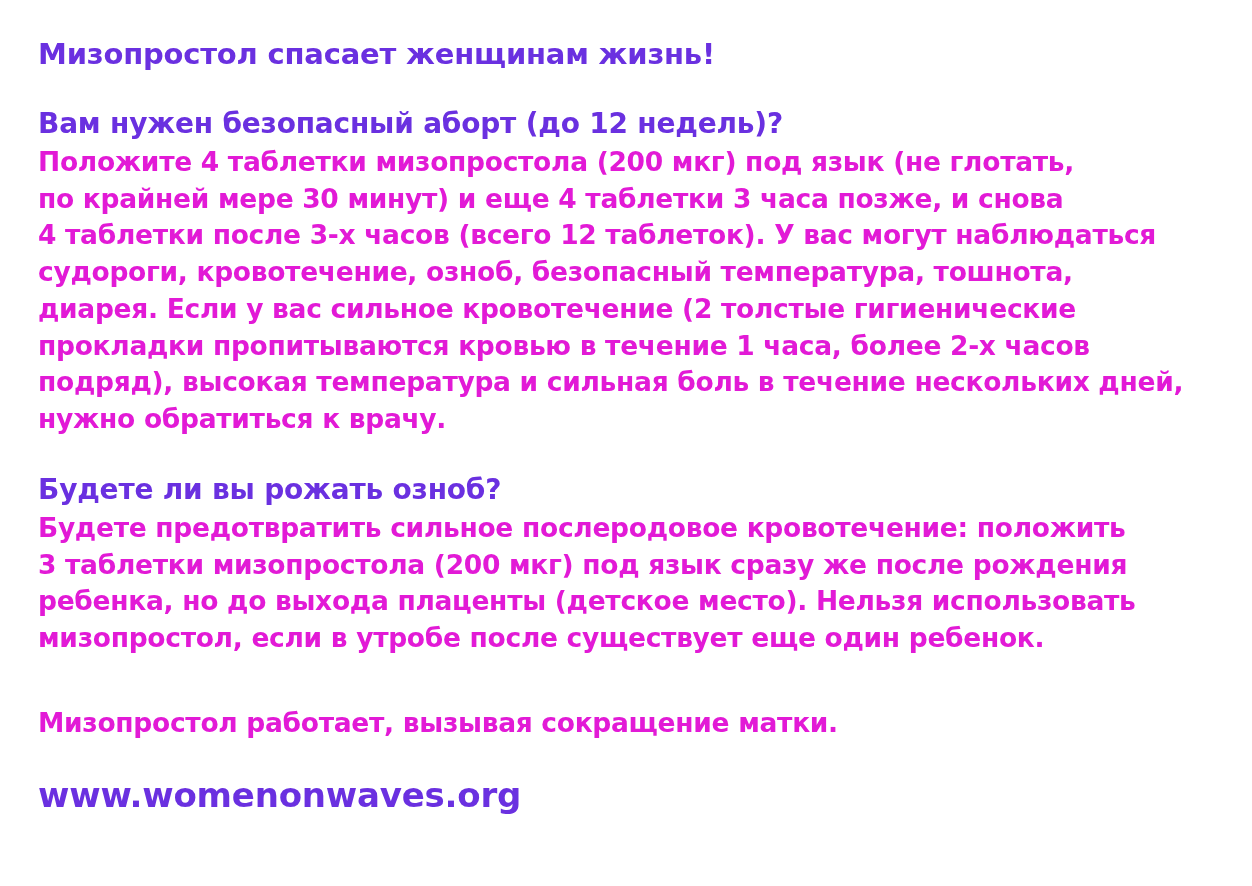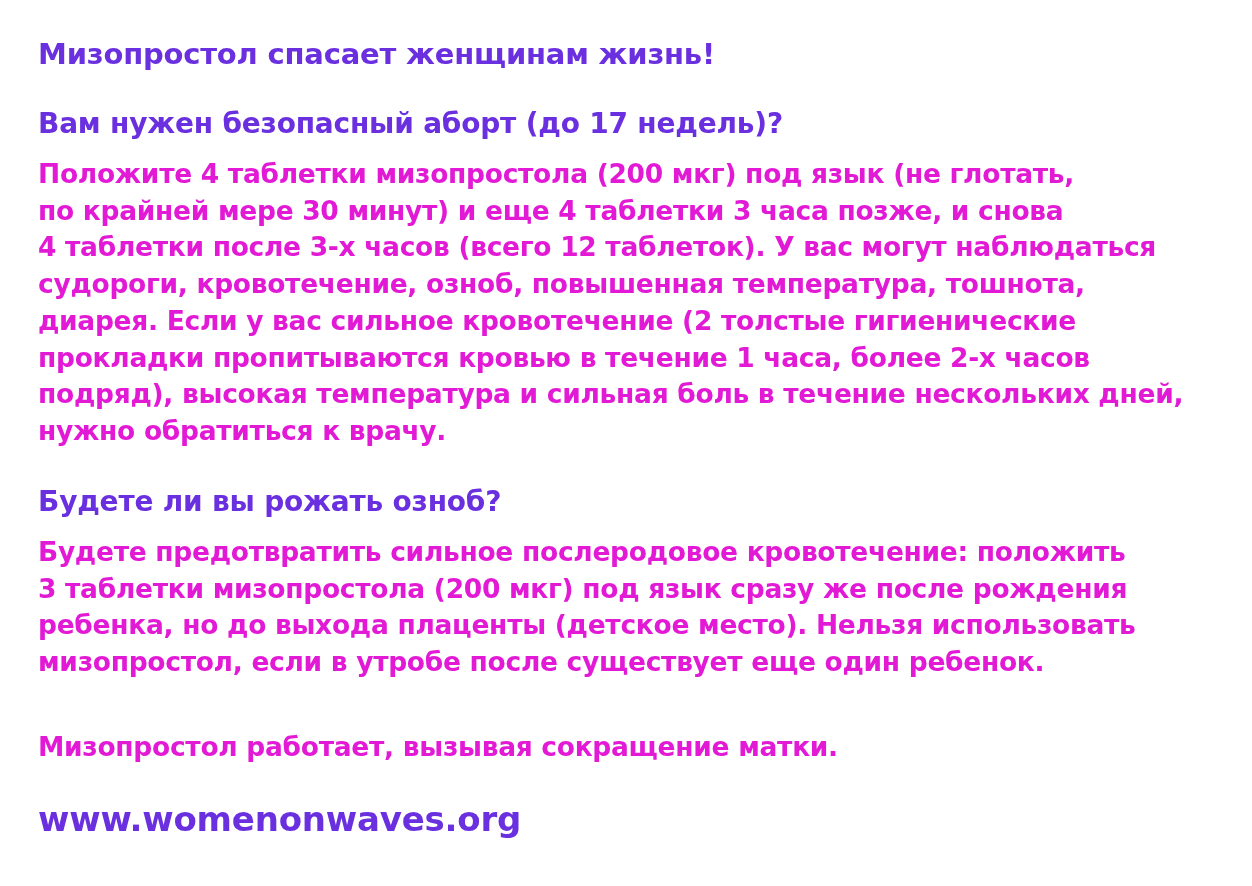--- a/index.html
+++ b/index.html
@@ -46,46 +46,46 @@
     display: block;
     white-space: nowrap;
   }
   .block-title {
     margin: 0;
   }
   .gap-1 { height: 32px; }
   .gap-2 { height: 34px; }
   .gap-3 { height: 32px; }
   .gap-4 { height: 34px; }
-  .tight { margin-top: 14px; }
+  .tight { margin-top: 2px; }
   .url {
     font-weight: bold;
     font-size: 34px;
     color: #6a30e0;
     letter-spacing: -0.2px;
     text-decoration: none;
     display: inline-block;
   }
 </style>
 </head>
 <body>
 
 <div class="page">
 
   <div class="heading block-title">Мизопростол спасает женщинам жизнь!</div>
 
   <div class="gap-1"></div>
 
-  <div class="subheading">Вам нужен безопасный аборт (до 17 недель)?</div>
+  <div class="subheading">Вам нужен безопасный аборт (до 12 недель)?</div>
 
   <div class="body-text tight">
     <span class="ln">Положите 4 таблетки мизопростола (200 мкг) под язык (не глотать,</span>
     <span class="ln">по крайней мере 30 минут) и еще 4 таблетки 3 часа позже, и снова</span>
     <span class="ln">4 таблетки после 3-х часов (всего 12 таблеток). У вас могут наблюдаться</span>
-    <span class="ln">судороги, кровотечение, озноб, повышенная температура, тошнота,</span>
+    <span class="ln">судороги, кровотечение, озноб, безопасный температура, тошнота,</span>
     <span class="ln">диарея. Если у вас сильное кровотечение (2 толстые гигиенические</span>
     <span class="ln">прокладки пропитываются кровью в течение 1 часа, более 2-х часов</span>
     <span class="ln">подряд), высокая температура и сильная боль в течение нескольких дней,</span>
     <span class="ln">нужно обратиться к врачу.</span>
   </div>
 
   <div class="gap-2"></div>
 
   <div class="subheading">Будете ли вы рожать озноб?</div>
 

